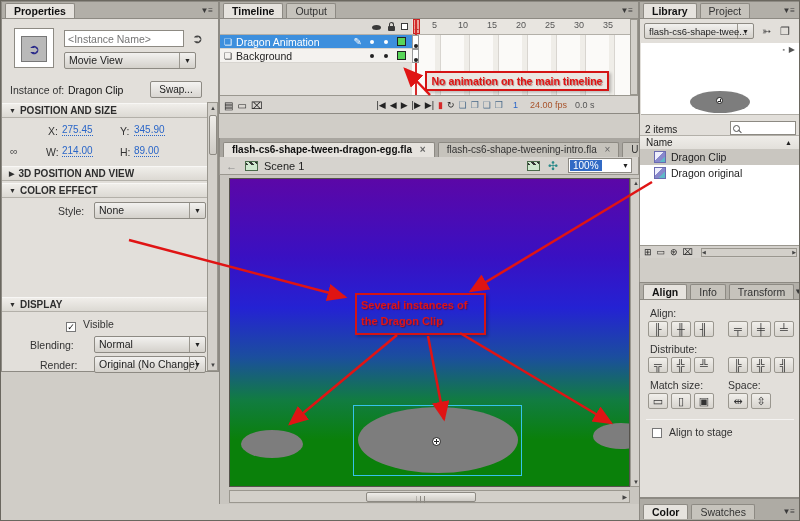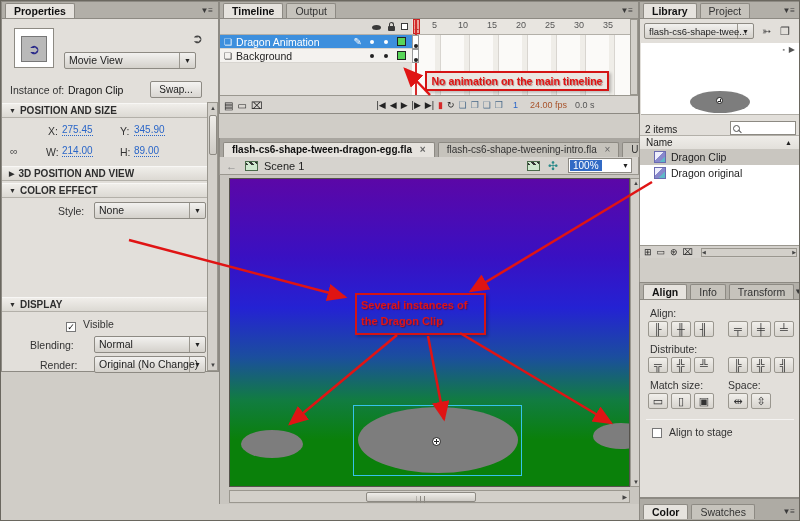--- a/index.html
+++ b/index.html
@@ -160,20 +160,21 @@
 
   <div class="panel" style="left:0;top:150;width:218px;height:371px">
     <div class="tabbar">
       <span class="tab active">Properties</span>
       <span class="pmenu">▼≡</span>
     </div>
 
     <div class="abs" style="left:12px;top:26px;width:40px;height:40px;background:#fff;border:1px solid #8d8a83;text-align:center;line-height:38px">
       <span style="display:inline-block;width:26px;height:26px;background:#b9b9b9;border:1px solid #777;line-height:24px;vertical-align:middle;color:#2a2a8a;font-size:14px">➲</span>
     </div>
+    <input class="abs" style="left: 62px; top: 28px; width: 120px; height: 17px; border: 1px solid rgb(141, 138, 131); font-size: 10.5px; padding: 0px 3px; color: rgb(85, 85, 85);" readonly="" placeholder="&lt;Instance Name&gt;">
     <span class="abs" style="left:190px;top:29px;font-size:13px;color:#444">➲</span>
     <div class="ddown" style="left:62px;top:50px;width:132px">
       <span class="dd-ar">▼</span>
       <span>Movie View</span>
     </div>
     <span class="abs lbl" style="left:8px;top:82px">Instance of:</span>
     <span class="abs lbl" style="left:66px;top:82px;color:#111">Dragon Clip</span>
     <div class="abs btn3d" style="left:148px;top:79px;width:52px;height:17px;line-height:15px">Swap...</div>
 
     <div class="sect" style="top:101px;width:206px">

